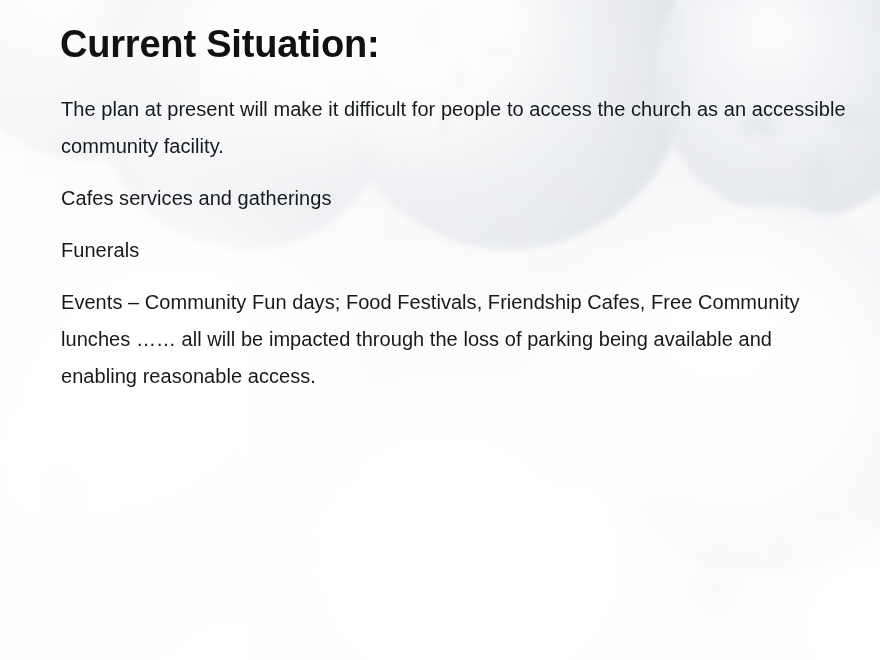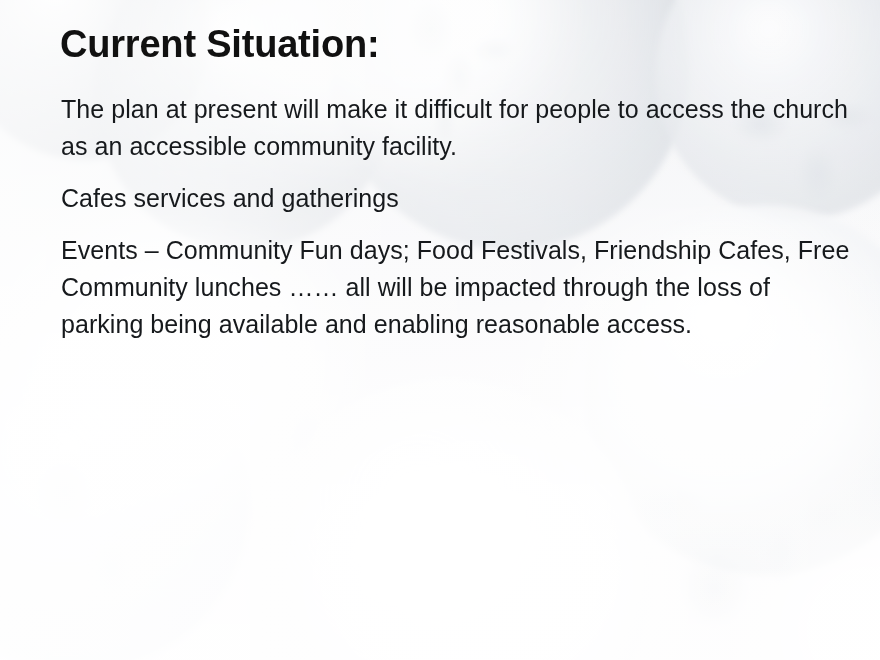--- a/index.html
+++ b/index.html
@@ -195,21 +195,21 @@
   }
 
   .body-block {
     position: absolute;
     left: 61px;
     top: 85px;
     width: 790px;
   }
 
   .para {
-    font-size: 25px;
+    font-size: 20px;
     line-height: 37px;
     color: #16191c;
     margin: 0 0 15px 0;
     letter-spacing: 0.05px;
   }
   .para:last-child { margin-bottom: 16px; }
 </style>
 </head>
 <body>
 
@@ -246,17 +246,18 @@
   <div class="bg-layer veil"></div>
   <div class="bg-layer veil-left"></div>
 
   <div class="content">
 
     <div class="slide-title">Current Situation:</div>
 
     <div class="body-block">
       <p class="para">The plan at present will make it difficult for people to access the church as an accessible community facility.</p>
       <p class="para">Cafes services and gatherings</p>
+      <p class="para">Funerals</p>
       <p class="para">Events – Community Fun days; Food Festivals, Friendship Cafes, Free Community lunches …… all will be impacted through the loss of parking being available and enabling reasonable access.</p>
     </div>
 
   </div>
 </div>
 
 </body></html>

